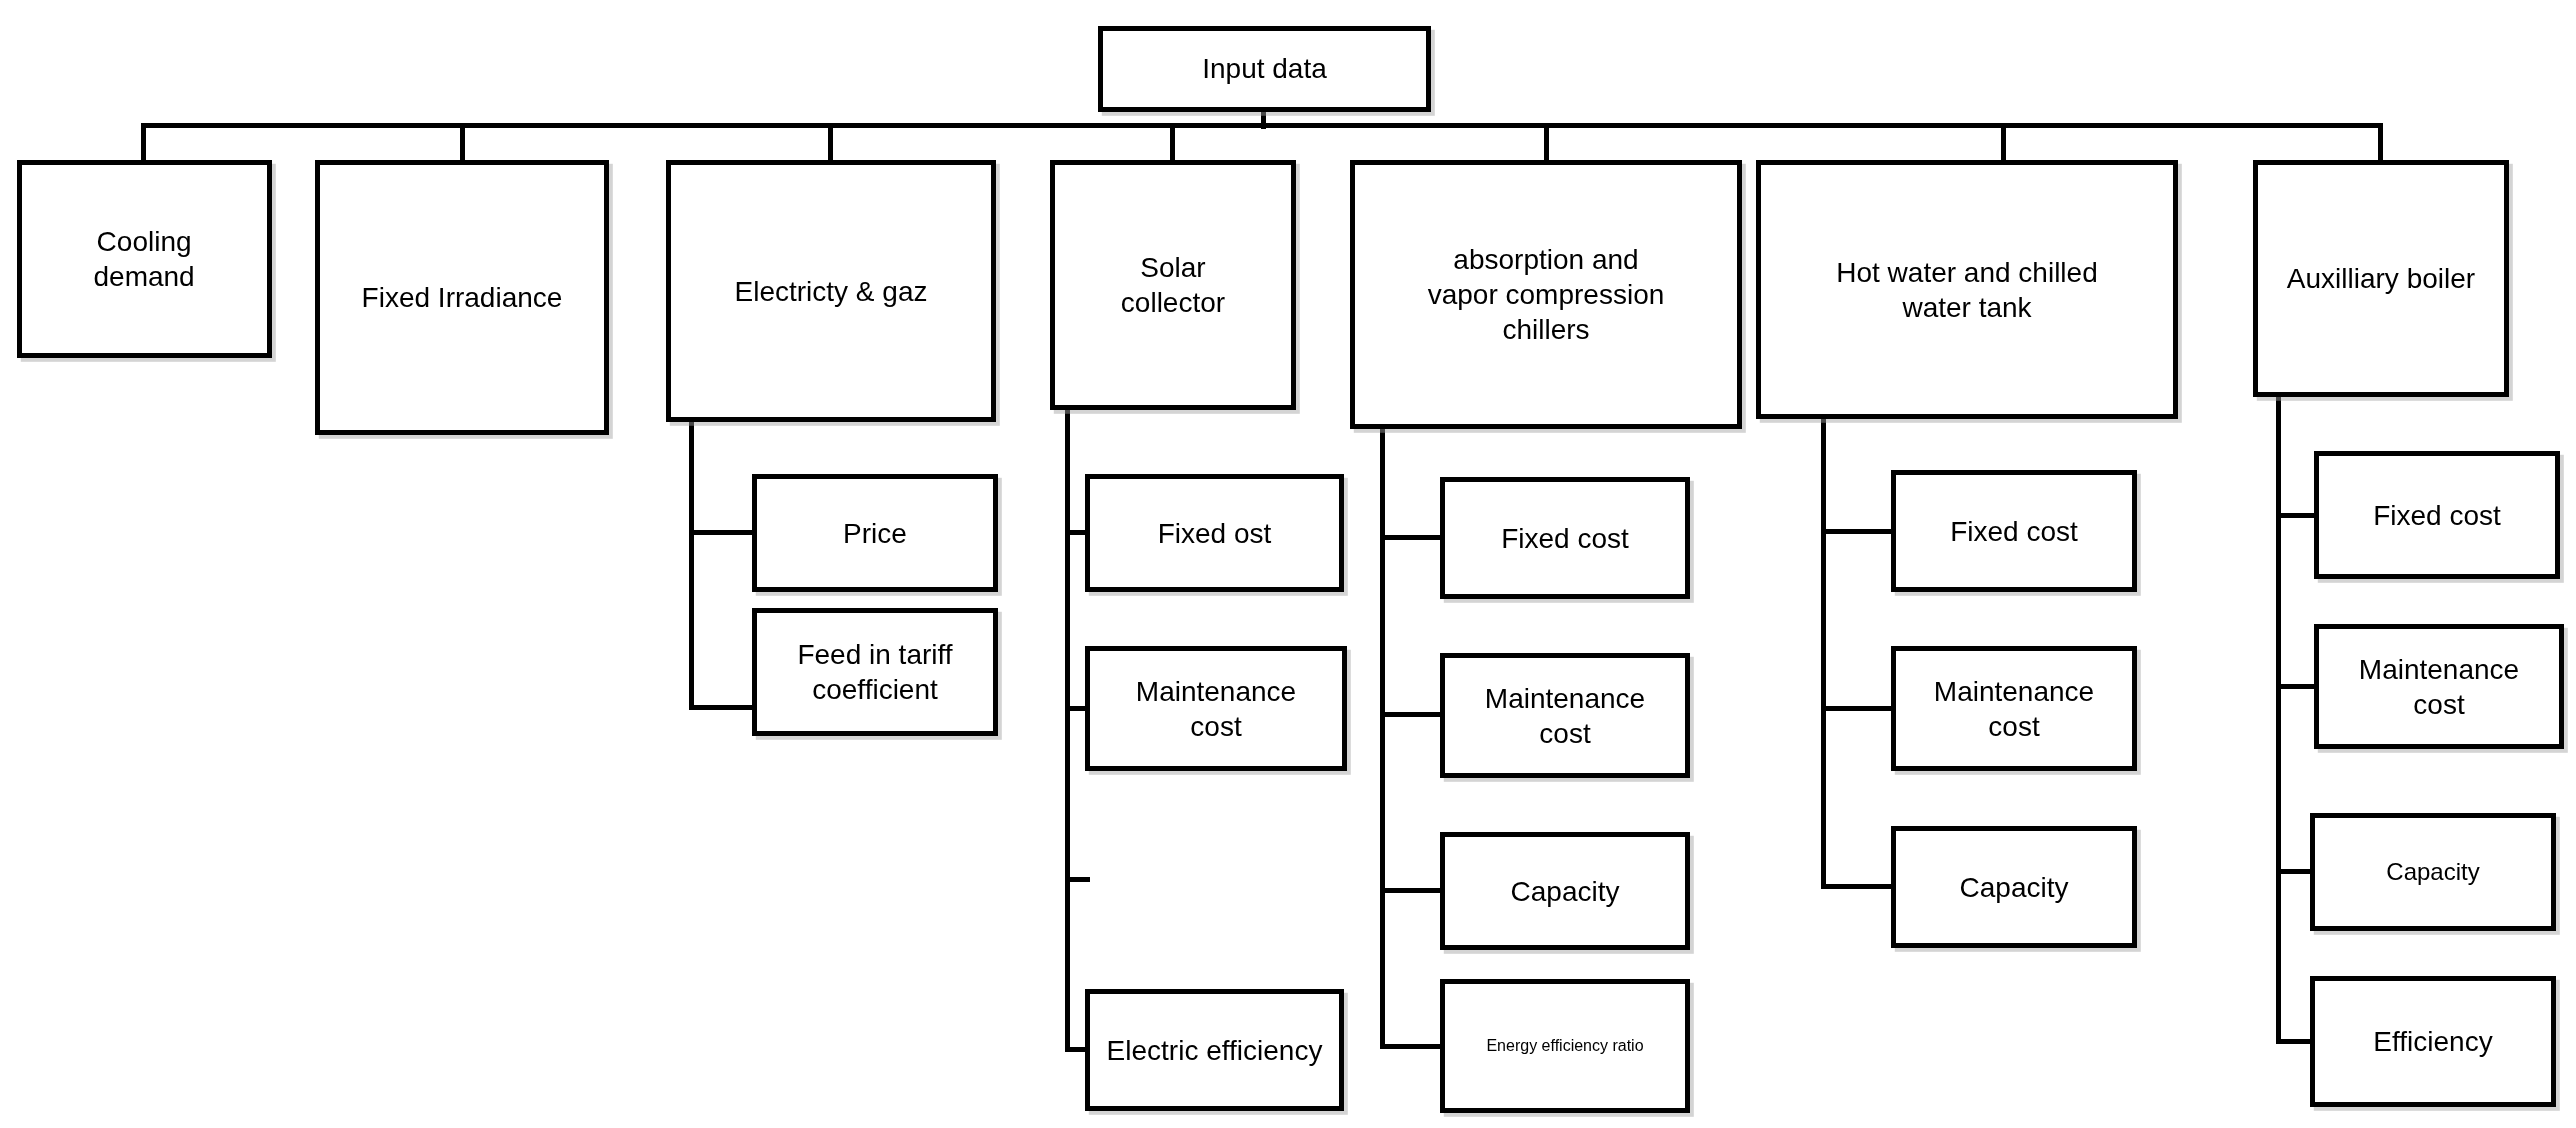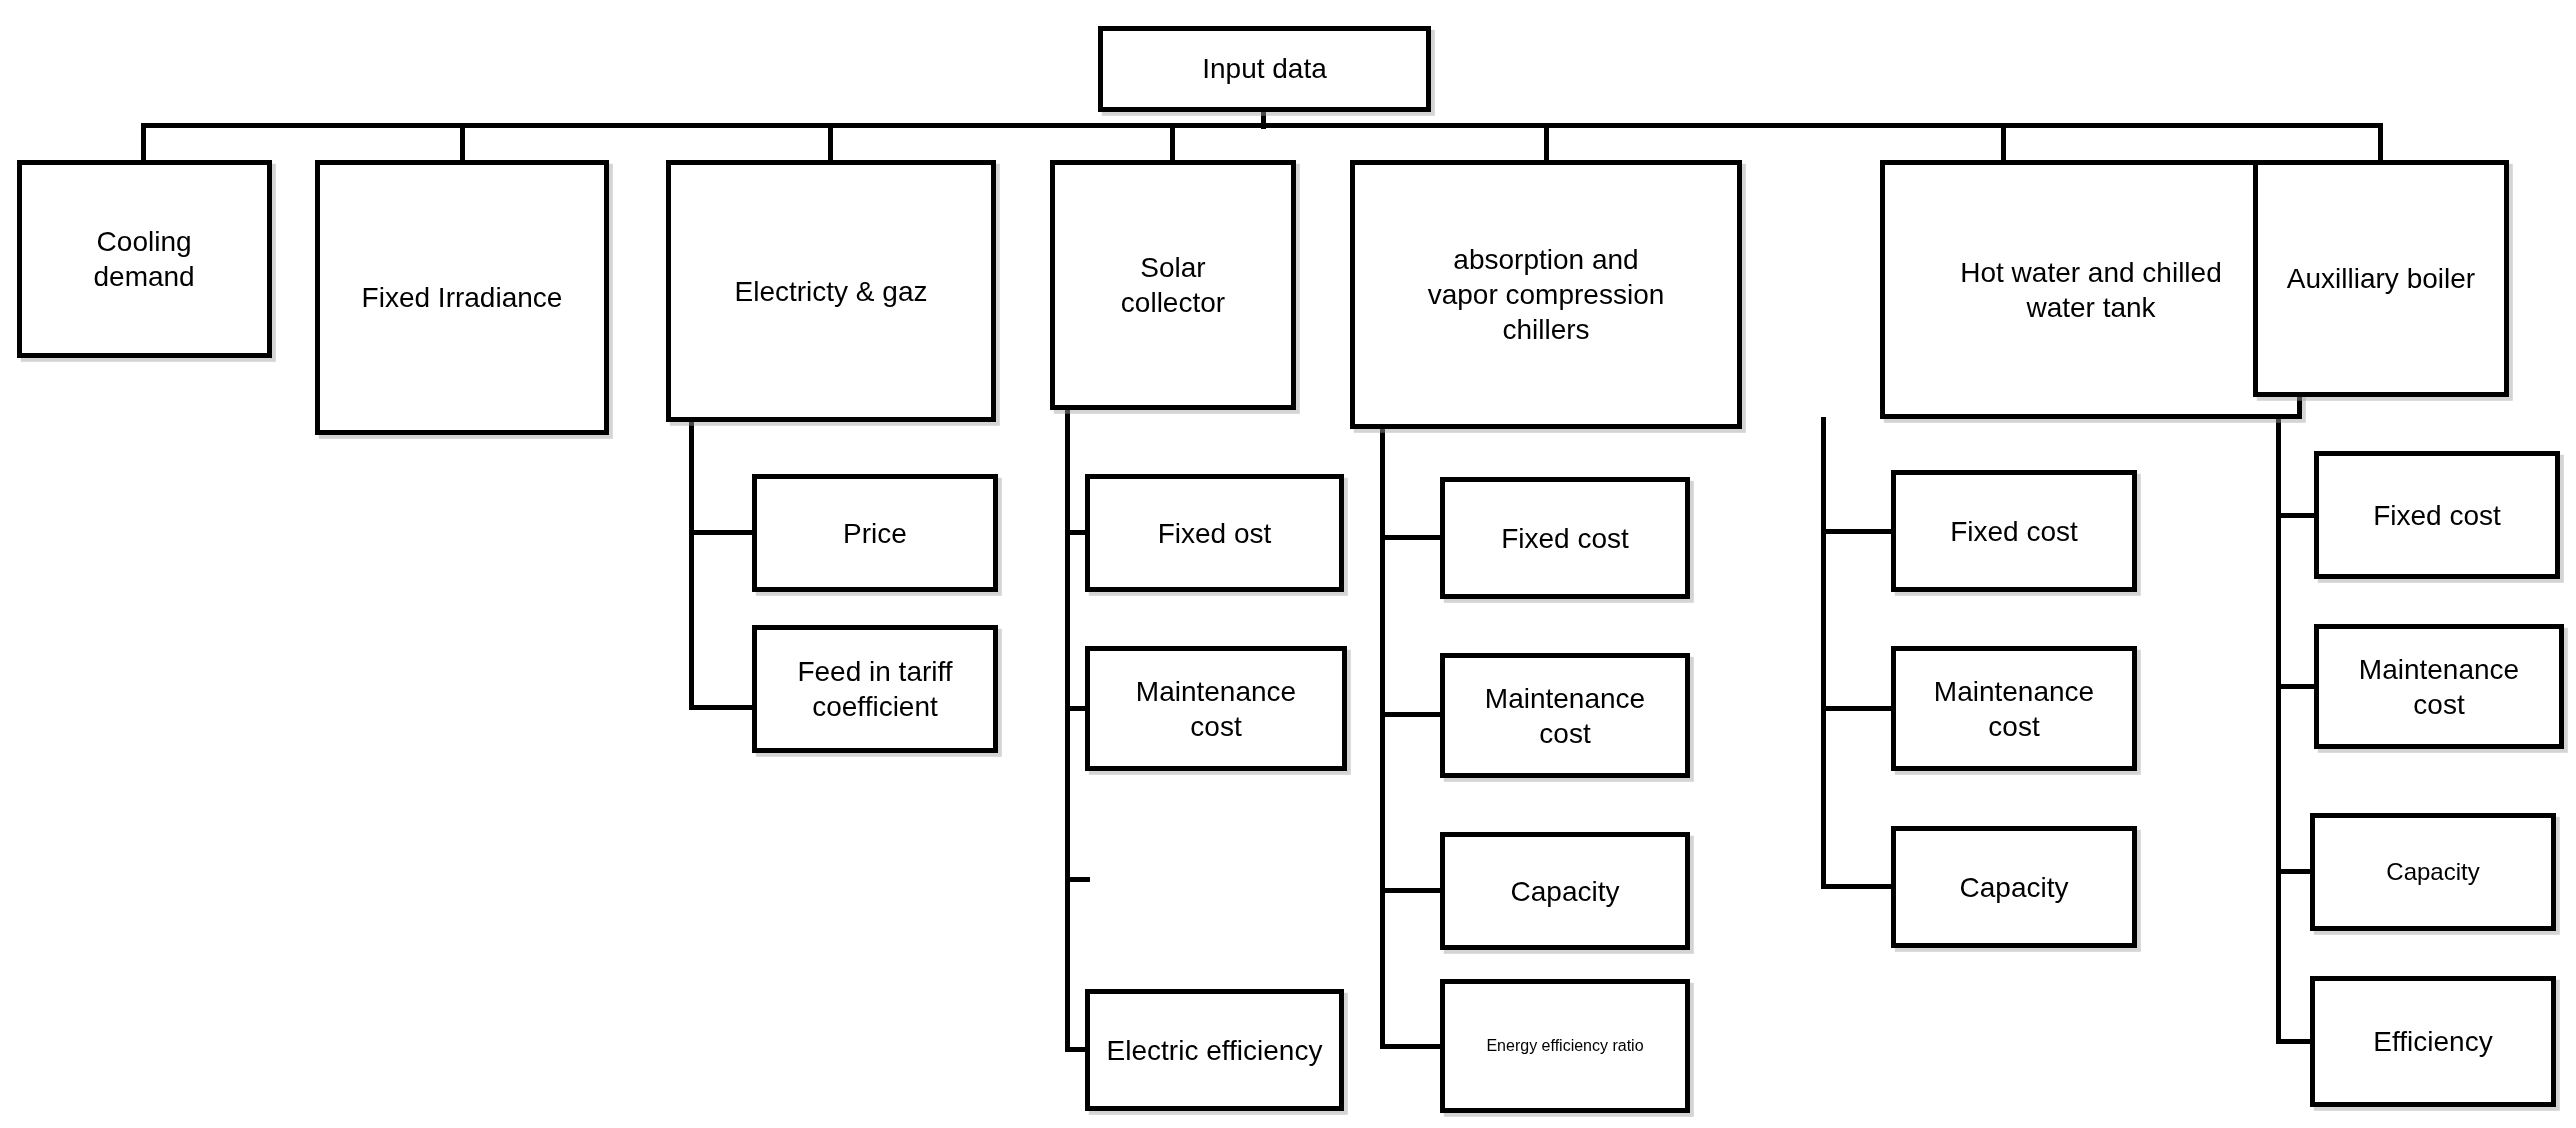--- a/index.html
+++ b/index.html
@@ -81,31 +81,31 @@
   </div>
   <div class="node" style="left:666px;top:160px;width:330px;height:262px;padding:0 5px">
     <span>Electricty &amp; gaz</span>
   </div>
   <div class="node" style="left:1050px;top:160px;width:246px;height:250px;padding:0 38px">
     <span>Solar collector</span>
   </div>
   <div class="node" style="left:1350px;top:160px;width:392px;height:269px;padding:0 64px">
     <span>absorption and vapor compression chillers</span>
   </div>
-  <div class="node" style="left:1880px;top:160px;width:422px;height:259px;padding:0 45px">
+  <div class="node" style="left:1756px;top:160px;width:422px;height:259px;padding:0 45px">
     <span>Hot water and  chilled water tank</span>
   </div>
   <div class="node" style="left:2253px;top:160px;width:256px;height:237px;padding:0 19px">
     <span>Auxilliary boiler</span>
   </div>
 
   <div class="node" style="left:752px;top:474px;width:246px;height:118px">
     <span>Price</span>
   </div>
-  <div class="node" style="left:752px;top:625px;width:246px;height:128px;padding:0 6.4px">
+  <div class="node" style="left:752px;top:608px;width:246px;height:128px;padding:0 6.4px">
     <span>Feed in tariff coefficient</span>
   </div>
 
   <div class="node" style="left:1085px;top:474px;width:259px;height:118px">
     <span>Fixed ost</span>
   </div>
   <div class="node" style="left:1085px;top:646px;width:262px;height:125px;padding:0 19px">
     <span>Maintenance cost</span>
   </div>
   <div class="node" style="left:1085px;top:989px;width:259px;height:122px;padding:0 9px">

